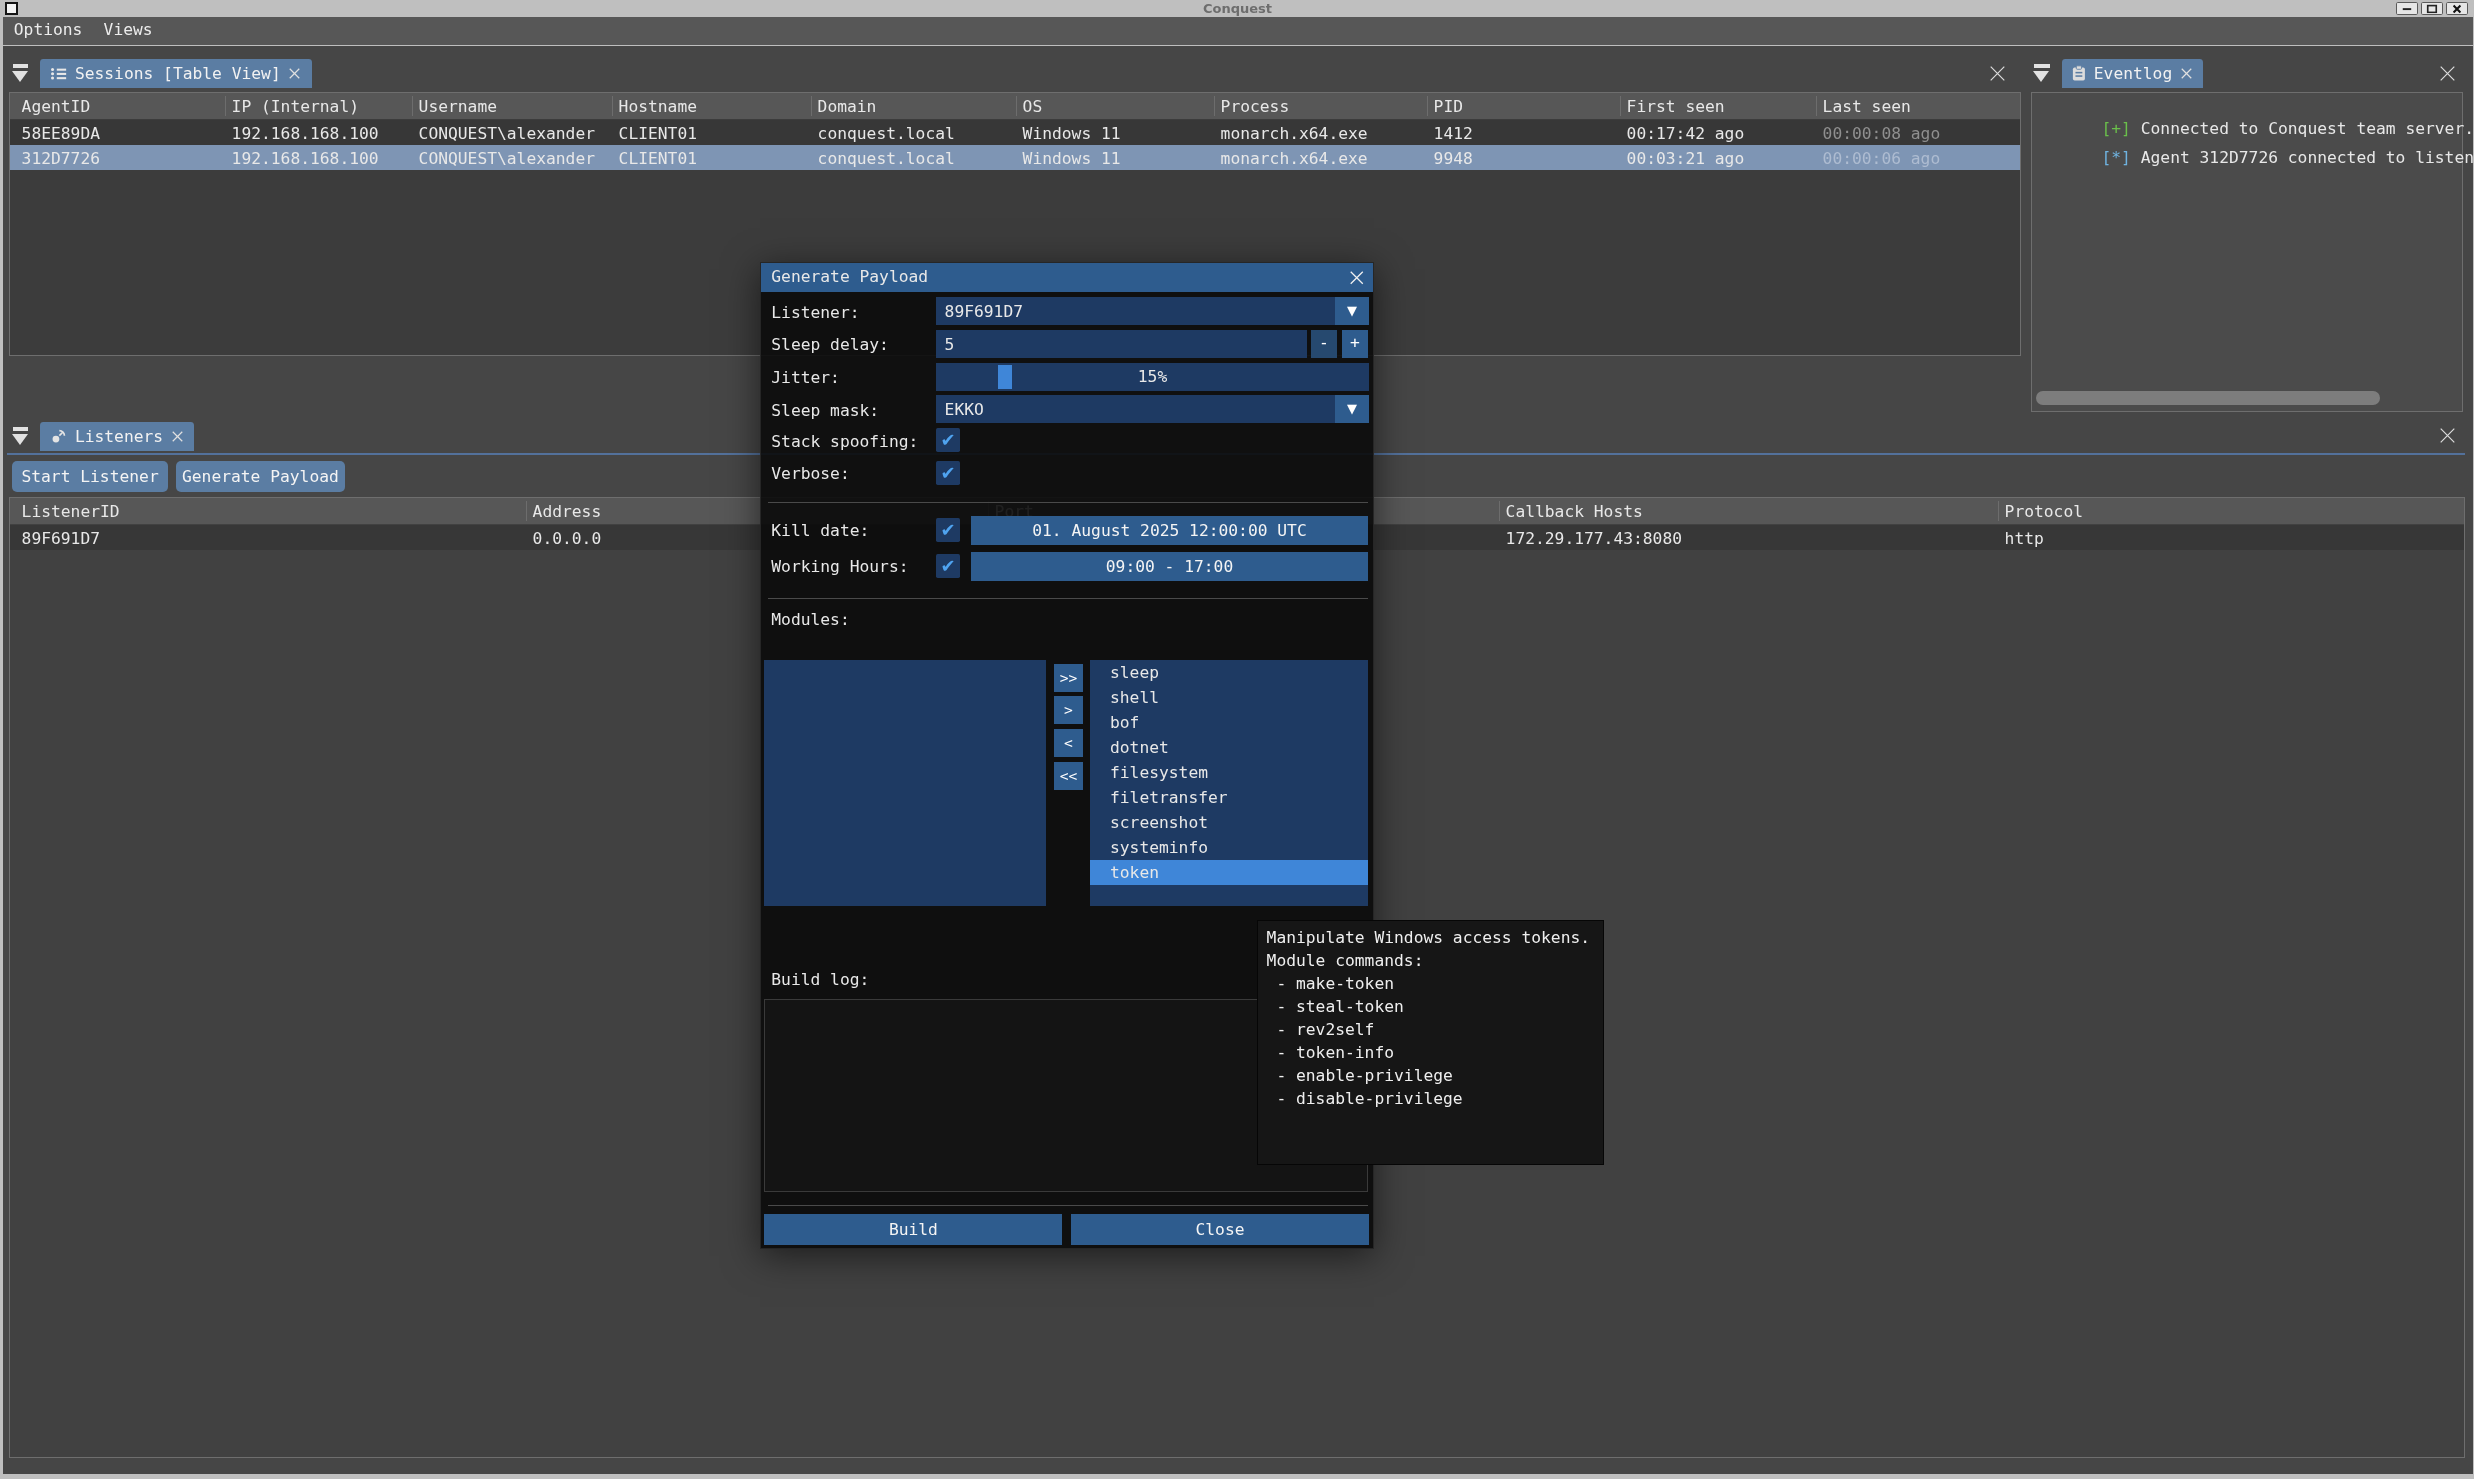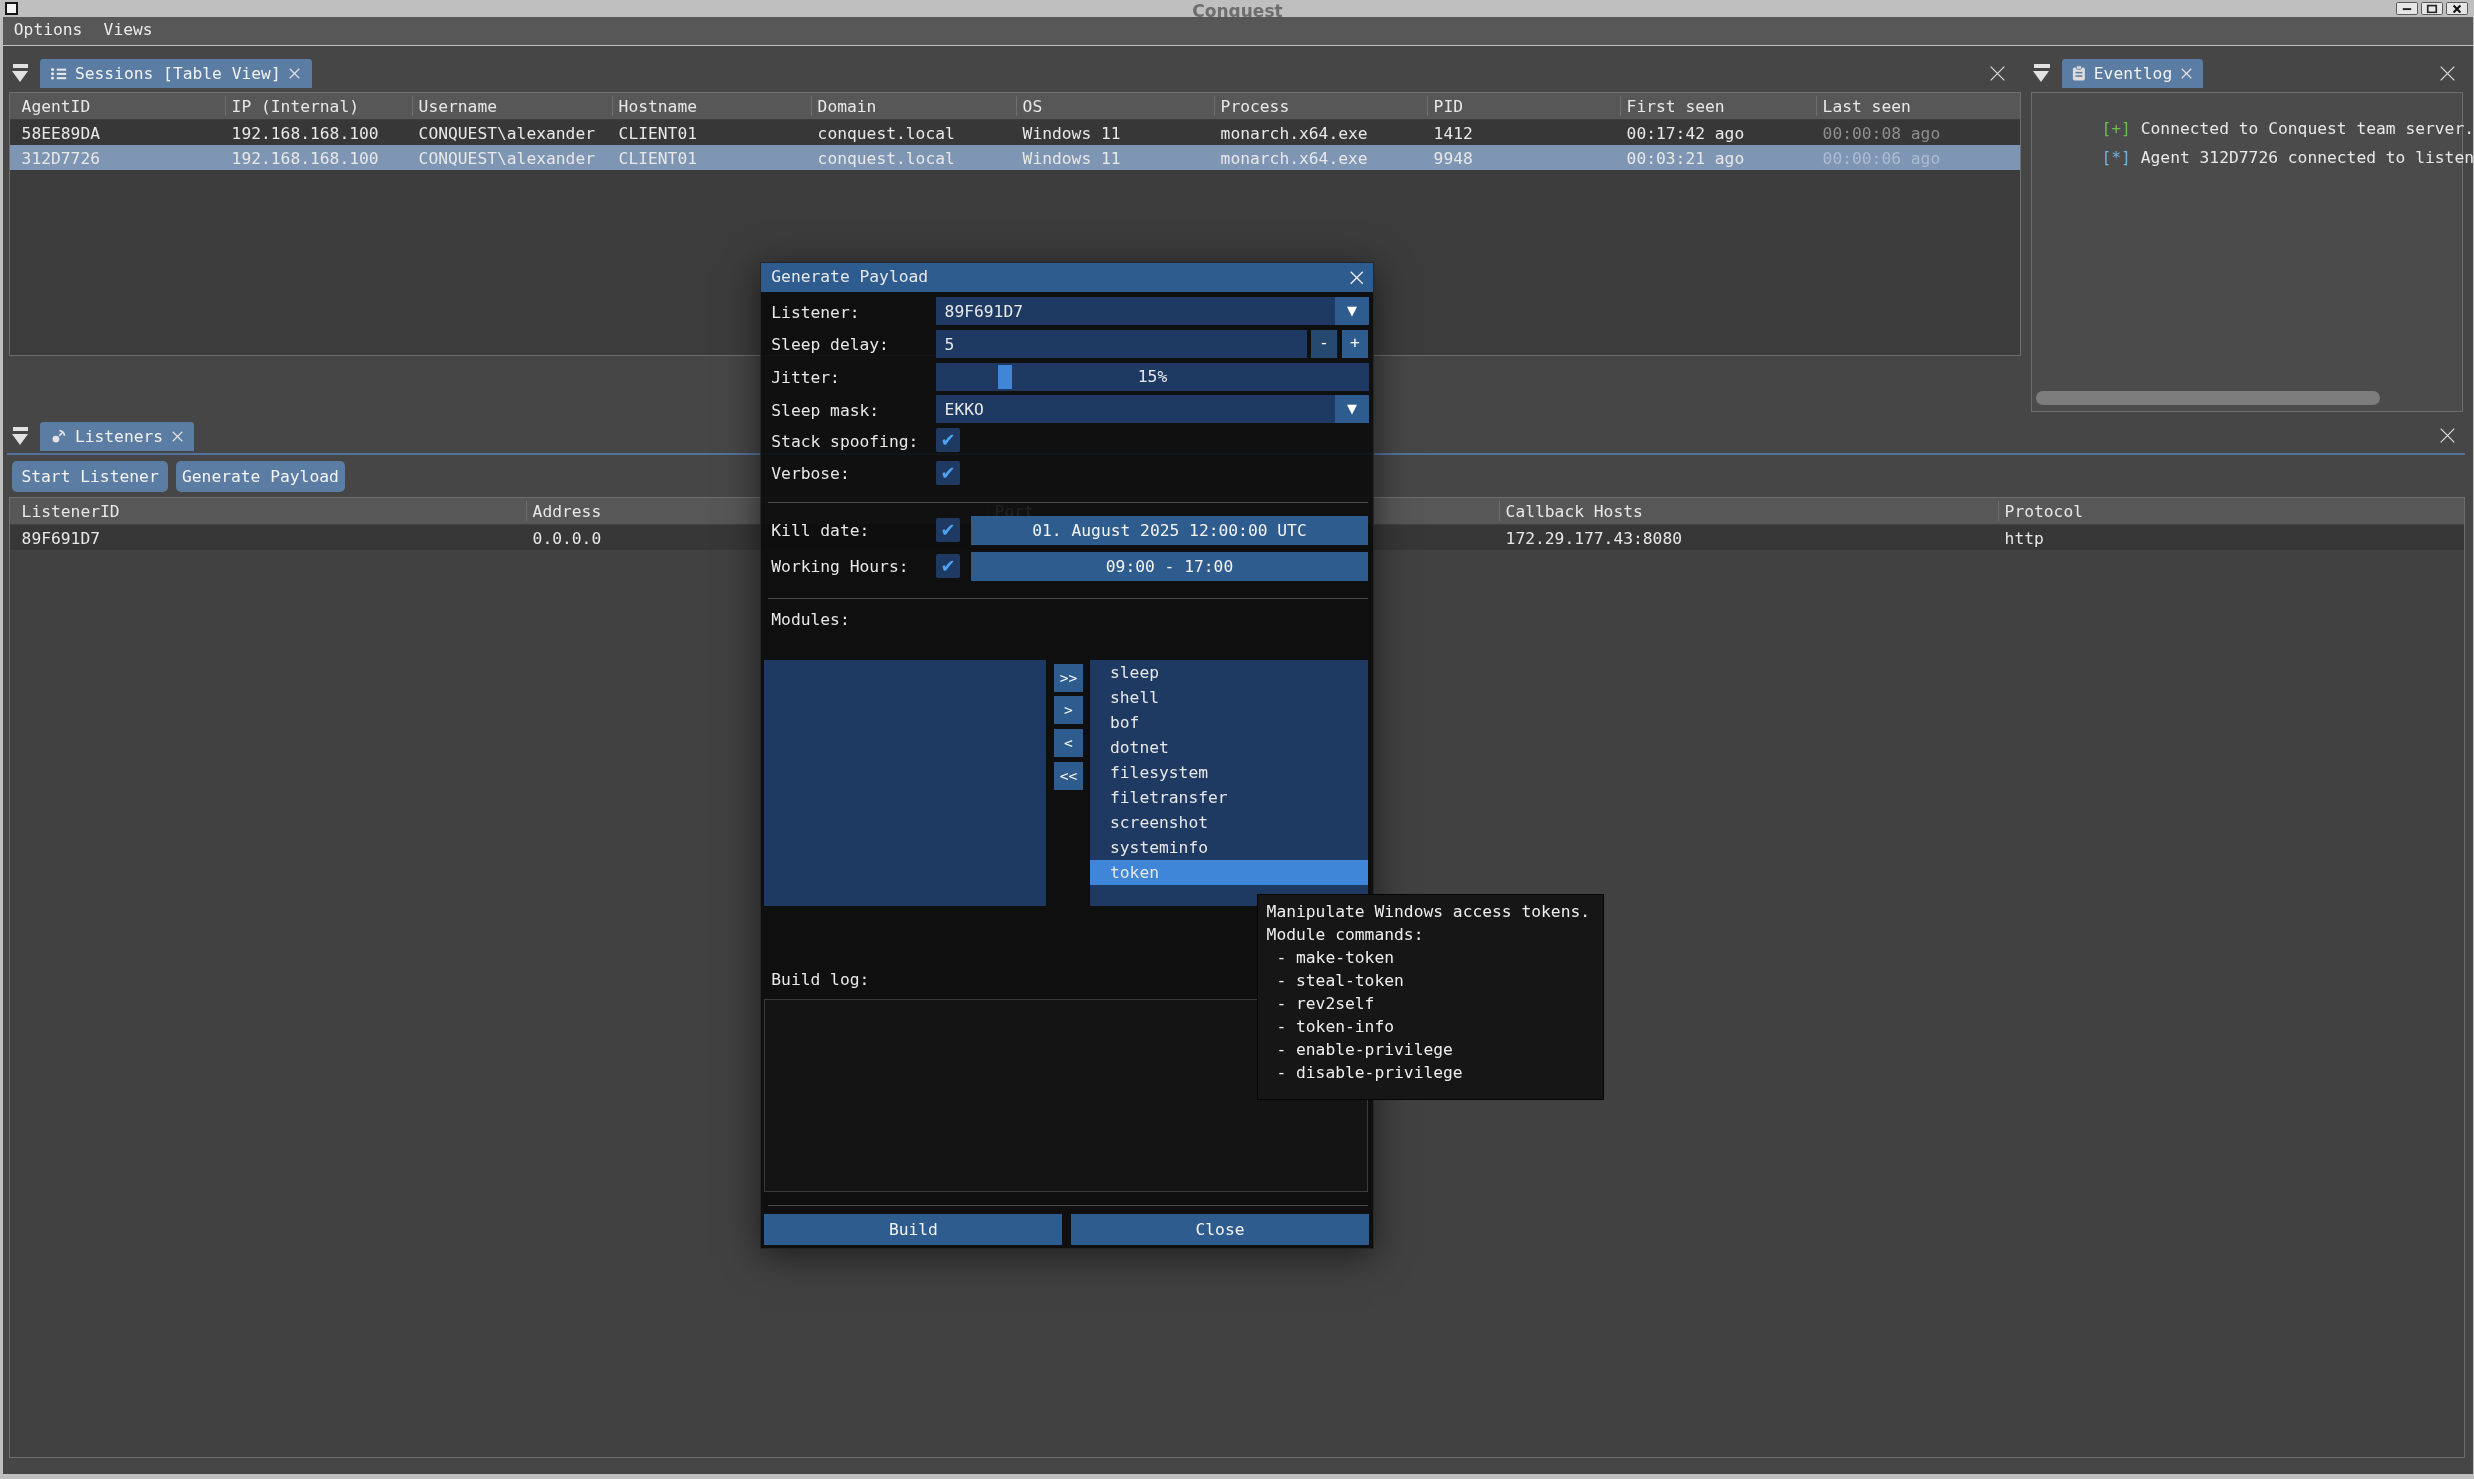--- a/index.html
+++ b/index.html
@@ -5,21 +5,21 @@
   * { margin:0; padding:0; box-sizing:border-box; }
   html,body { width:2475px; height:1480px; overflow:hidden; }
   body { background:#bfbfbf; position:relative;
          font-family:"DejaVu Sans Mono", monospace; font-size:16.3px; color:#e8e8e8; }
   .abs { position:absolute; }
 
   
   .titlebar { left:0; top:0; width:2475px; height:17px; background:#bfbfbf;
               font-family:"DejaVu Sans", sans-serif; }
   .app-icon { left:5.2px; top:1.7px; width:13px; height:13px; background:#f4f4f4; border:2.6px solid #151515; }
-  .win-title { left:0; top:0.9px; width:2475px; text-align:center; font-size:17px; font-weight:bold; color:#6d6d6d; }
+  .win-title { left:0; top:0.9px; width:2475px; text-align:center; font-size:13px; font-weight:bold; color:#6d6d6d; }
   .win-btn { top:1.7px; width:21.5px; height:13.8px; background:#e6e6e6; border:0.9px solid #5a5a5a; border-radius:1.7px; }
   .win-btn svg { position:absolute; left:50%; top:50%; transform:translate(-50%,-50%); }
   .menubar { left:2.6px; top:17px; width:2470px; height:28px; background:#575757; }
   .menu-item { top:3.4px; color:#ececec; }
 
   .dockspace { left:2.6px; top:46px; width:2470px; height:1428px; background:#464646; }
 
   
   .dock-arrow { width:19px; height:19px; }
   .dock-arrow::before { content:""; position:absolute; left:0.9px; top:0; width:15.5px; height:4.3px; background:#e2e2e2; }
@@ -60,21 +60,21 @@
   .blue-btn { background:#2e5c8e; color:#f4f4f4; text-align:center; }
   .hsep { left:6.9px; width:600px; height:0.9px; background:#4a4a4a; }
   .list-header { color:#9a9a9a; text-align:left;margin-top:36px; }
   .mod-list { background:#1e3a63; }
   .mod-item { position:relative; height:25px; line-height:25px; padding-left:20px; }
   .mod-item.hl { background:#3f86d8; }
   .xfer { left:293px; width:29px; height:28px; background:#2e5c8e; color:#fff; text-align:center; line-height:27px; font-size:14.6px; }
   .buildlog { background:#141414; border:0.9px solid #3a3a3a; }
 
   
-  .tooltip { left:1257px; top:894px; width:347px; height:206px; background:#161616;
+  .tooltip { left:1257px; top:920px; width:347px; height:245px; background:#161616;
              border:0.9px solid #060606; z-index:20; padding:5.2px 8.6px; }
   .tooltip div { line-height:23px; white-space:pre; color:#efefef; }
 </style>
 </head>
 <body>
 
 <div class="abs titlebar">
   <div class="abs app-icon"></div>
   <div class="abs win-title">Conquest</div>
   <div class="abs win-btn" style="left:2396px">

